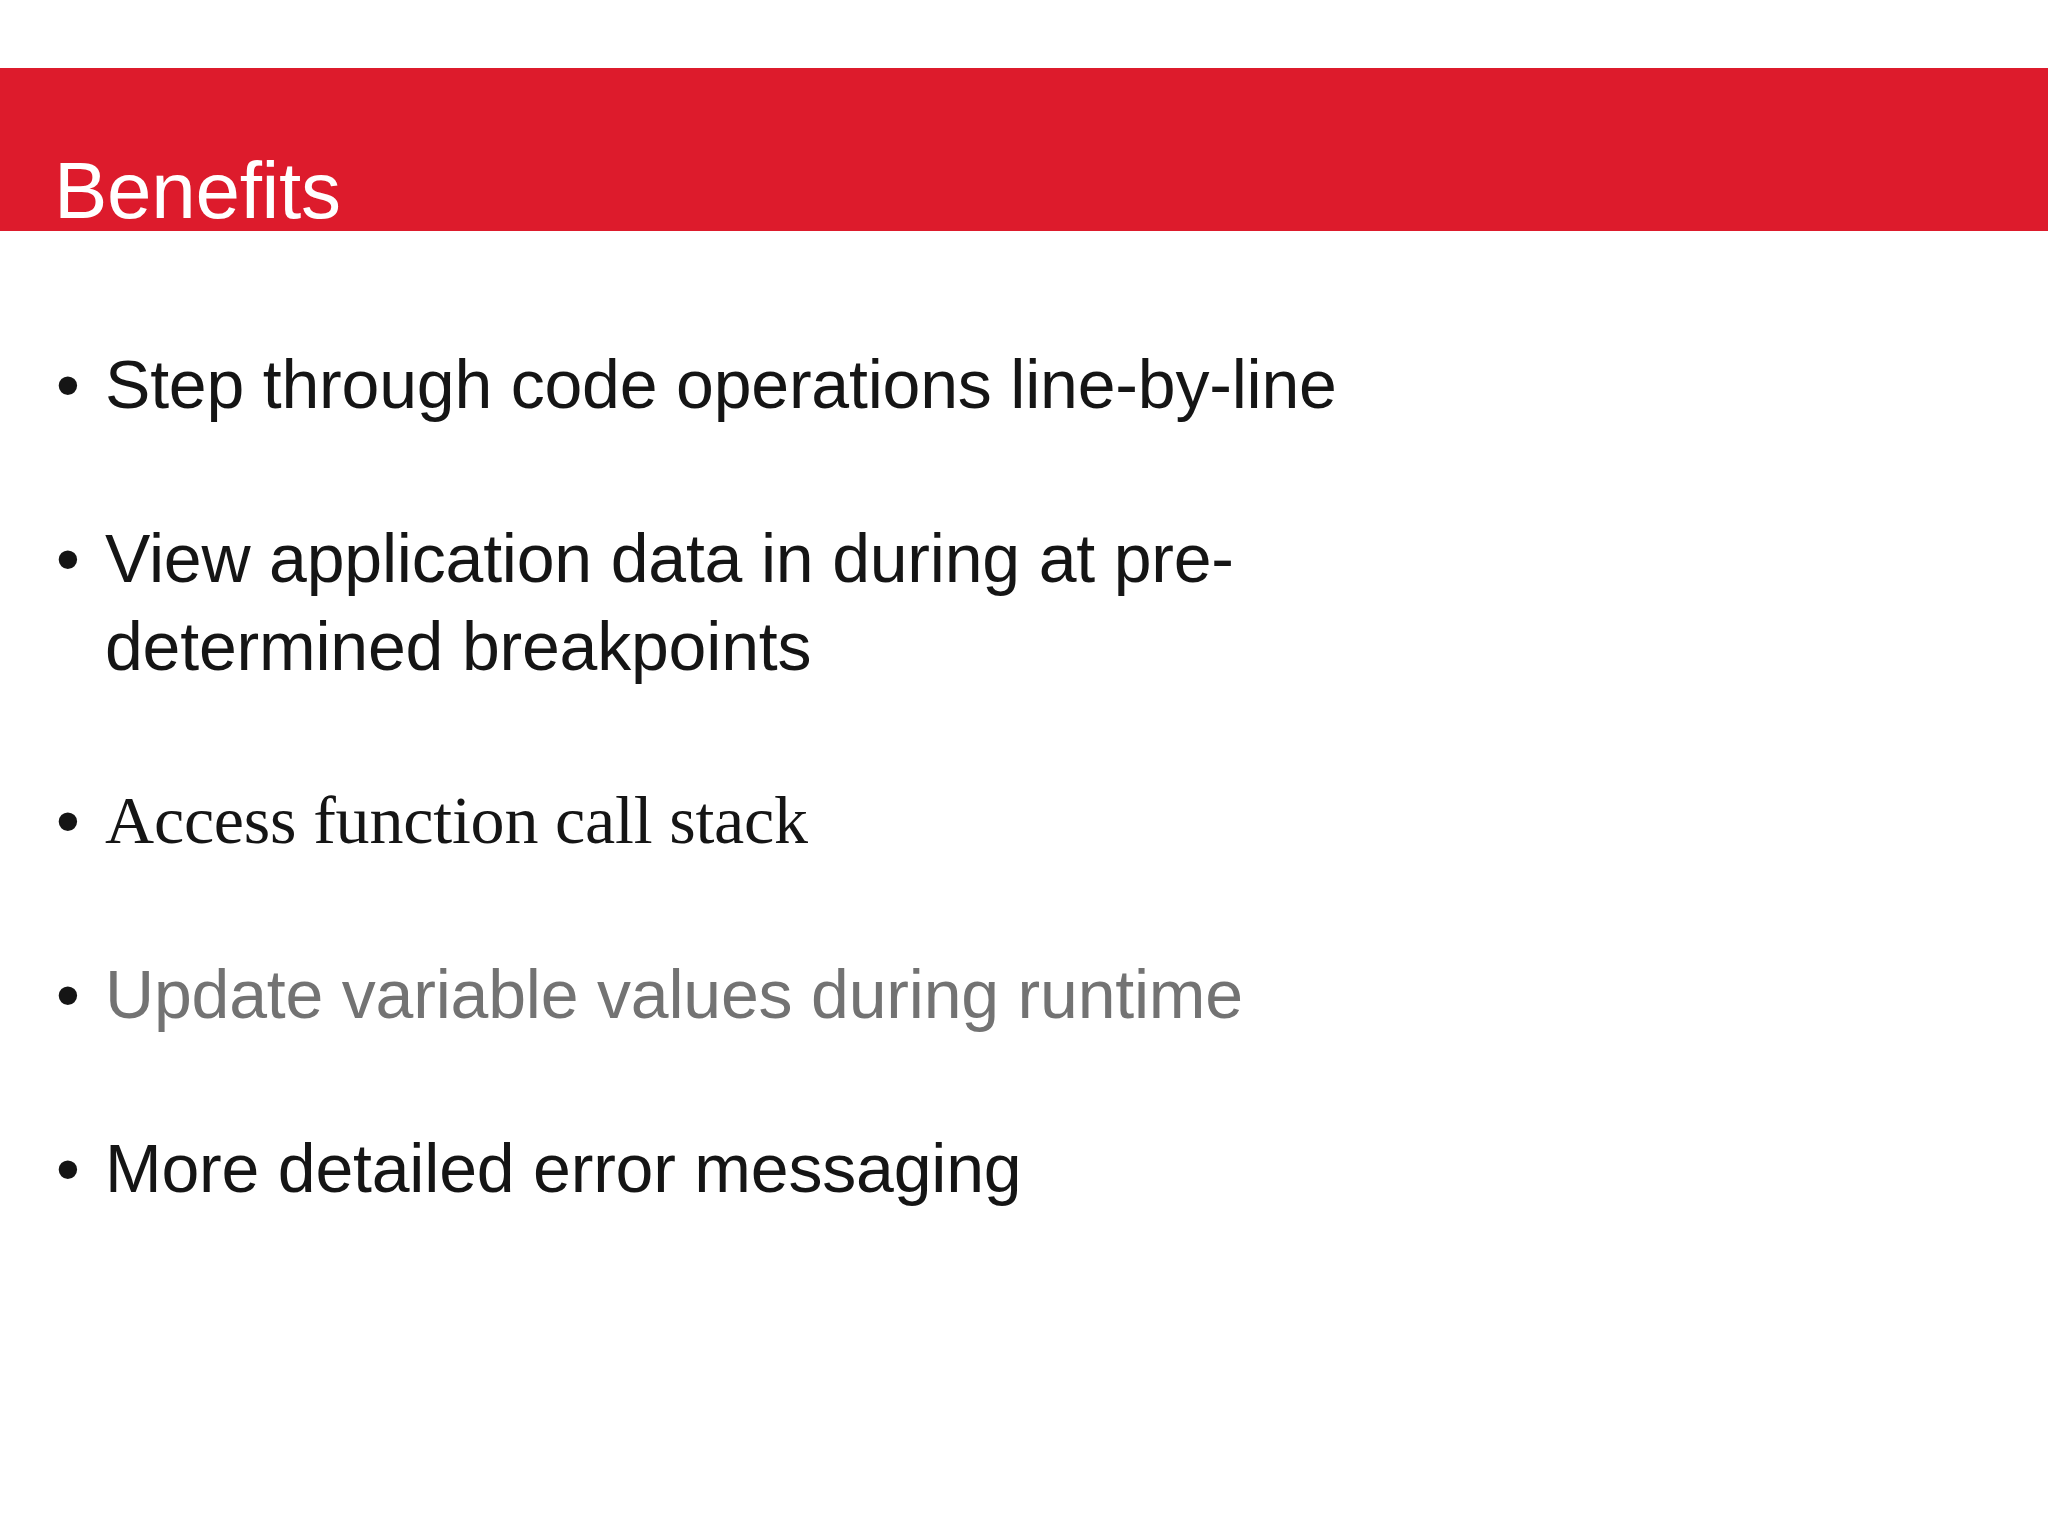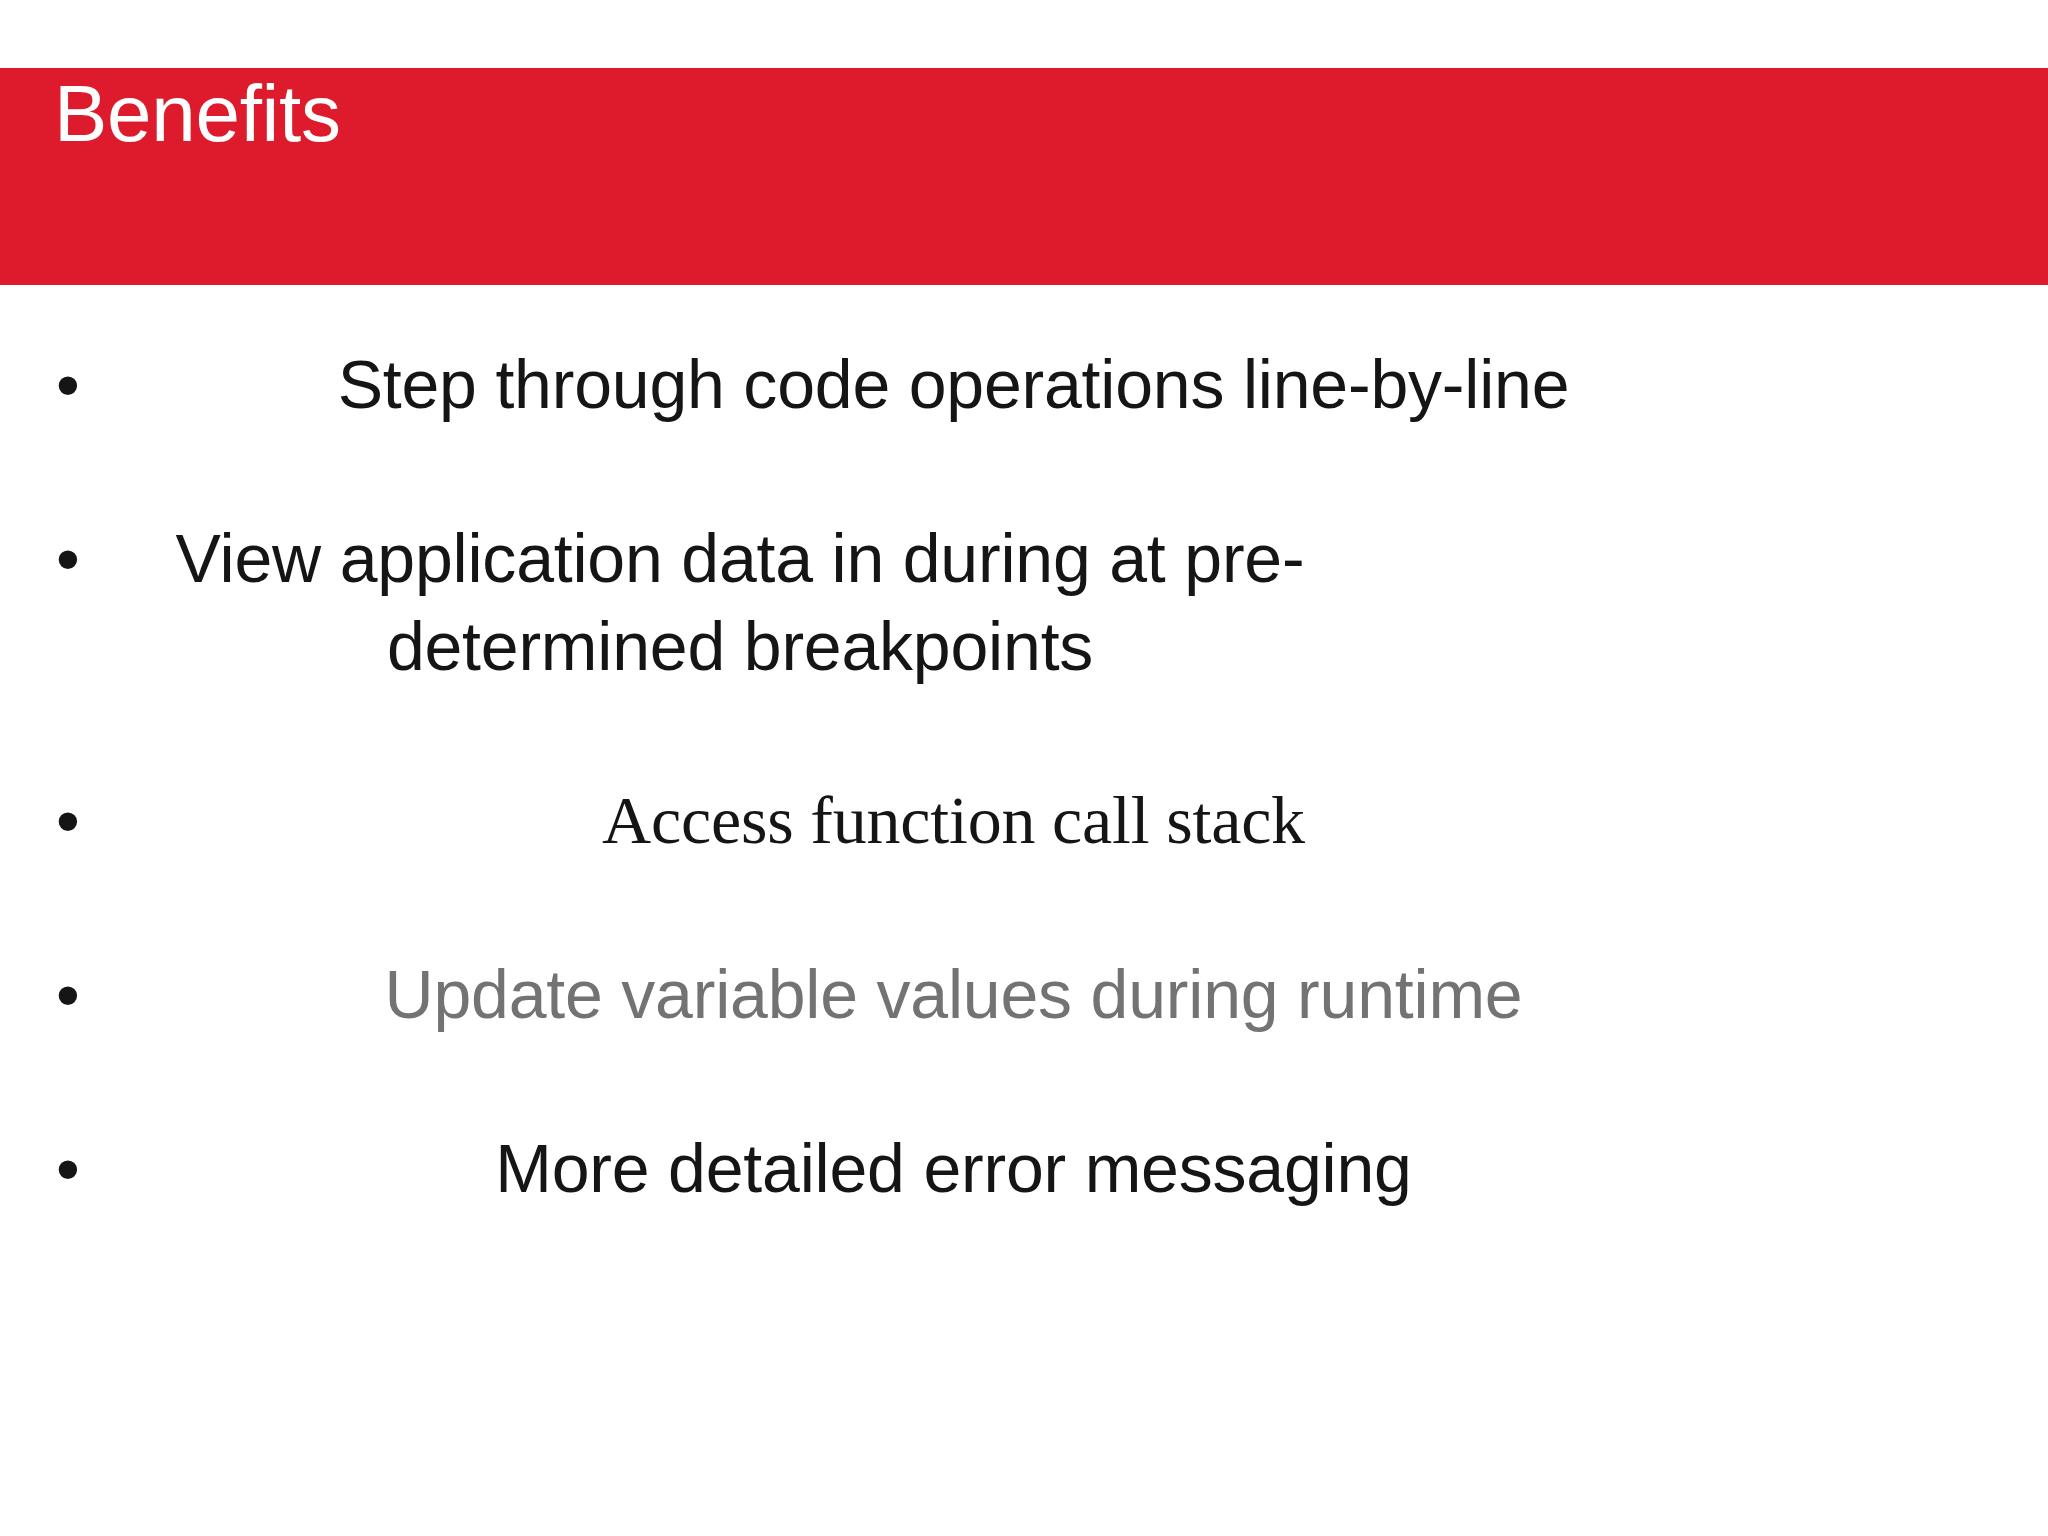--- a/index.html
+++ b/index.html
@@ -20,24 +20,24 @@
     height: 1536px;
     background: #ffffff;
   }
 
   
   .title-banner {
     position: absolute;
     left: 0;
     top: 68px;
     width: 2048px;
-    height: 217px;
+    height: 163px;
     background: #DD1B2C;
     display: flex;
-    align-items: flex-start;
+    align-items: flex-end;
   }
   .title-text {
     font-family: "Liberation Sans", "DejaVu Sans", sans-serif;
     font-size: 80px;
     line-height: 1;
     font-weight: 400;
     color: #FFFFFF;
     letter-spacing: -0.3px;
     margin-left: 54px;
     margin-top: 6px;
@@ -83,21 +83,20 @@
     left: 14px;
     top: 0;
     width: 30px;
     font-size: 68px;
     line-height: 88px;
     color: #151515;
     text-align: left;
   }
   .bullet-label {
     display: block;
-    text-align: center;
   }
 </style>
 </head>
 <body style="background: rgb(255, 255, 255);">
 
 <div class="slide">
 
   <div class="title-banner" style="background: rgb(221, 27, 44);">
     <div class="title-text" style="color: rgb(255, 255, 255);">Benefits</div>
   </div>

